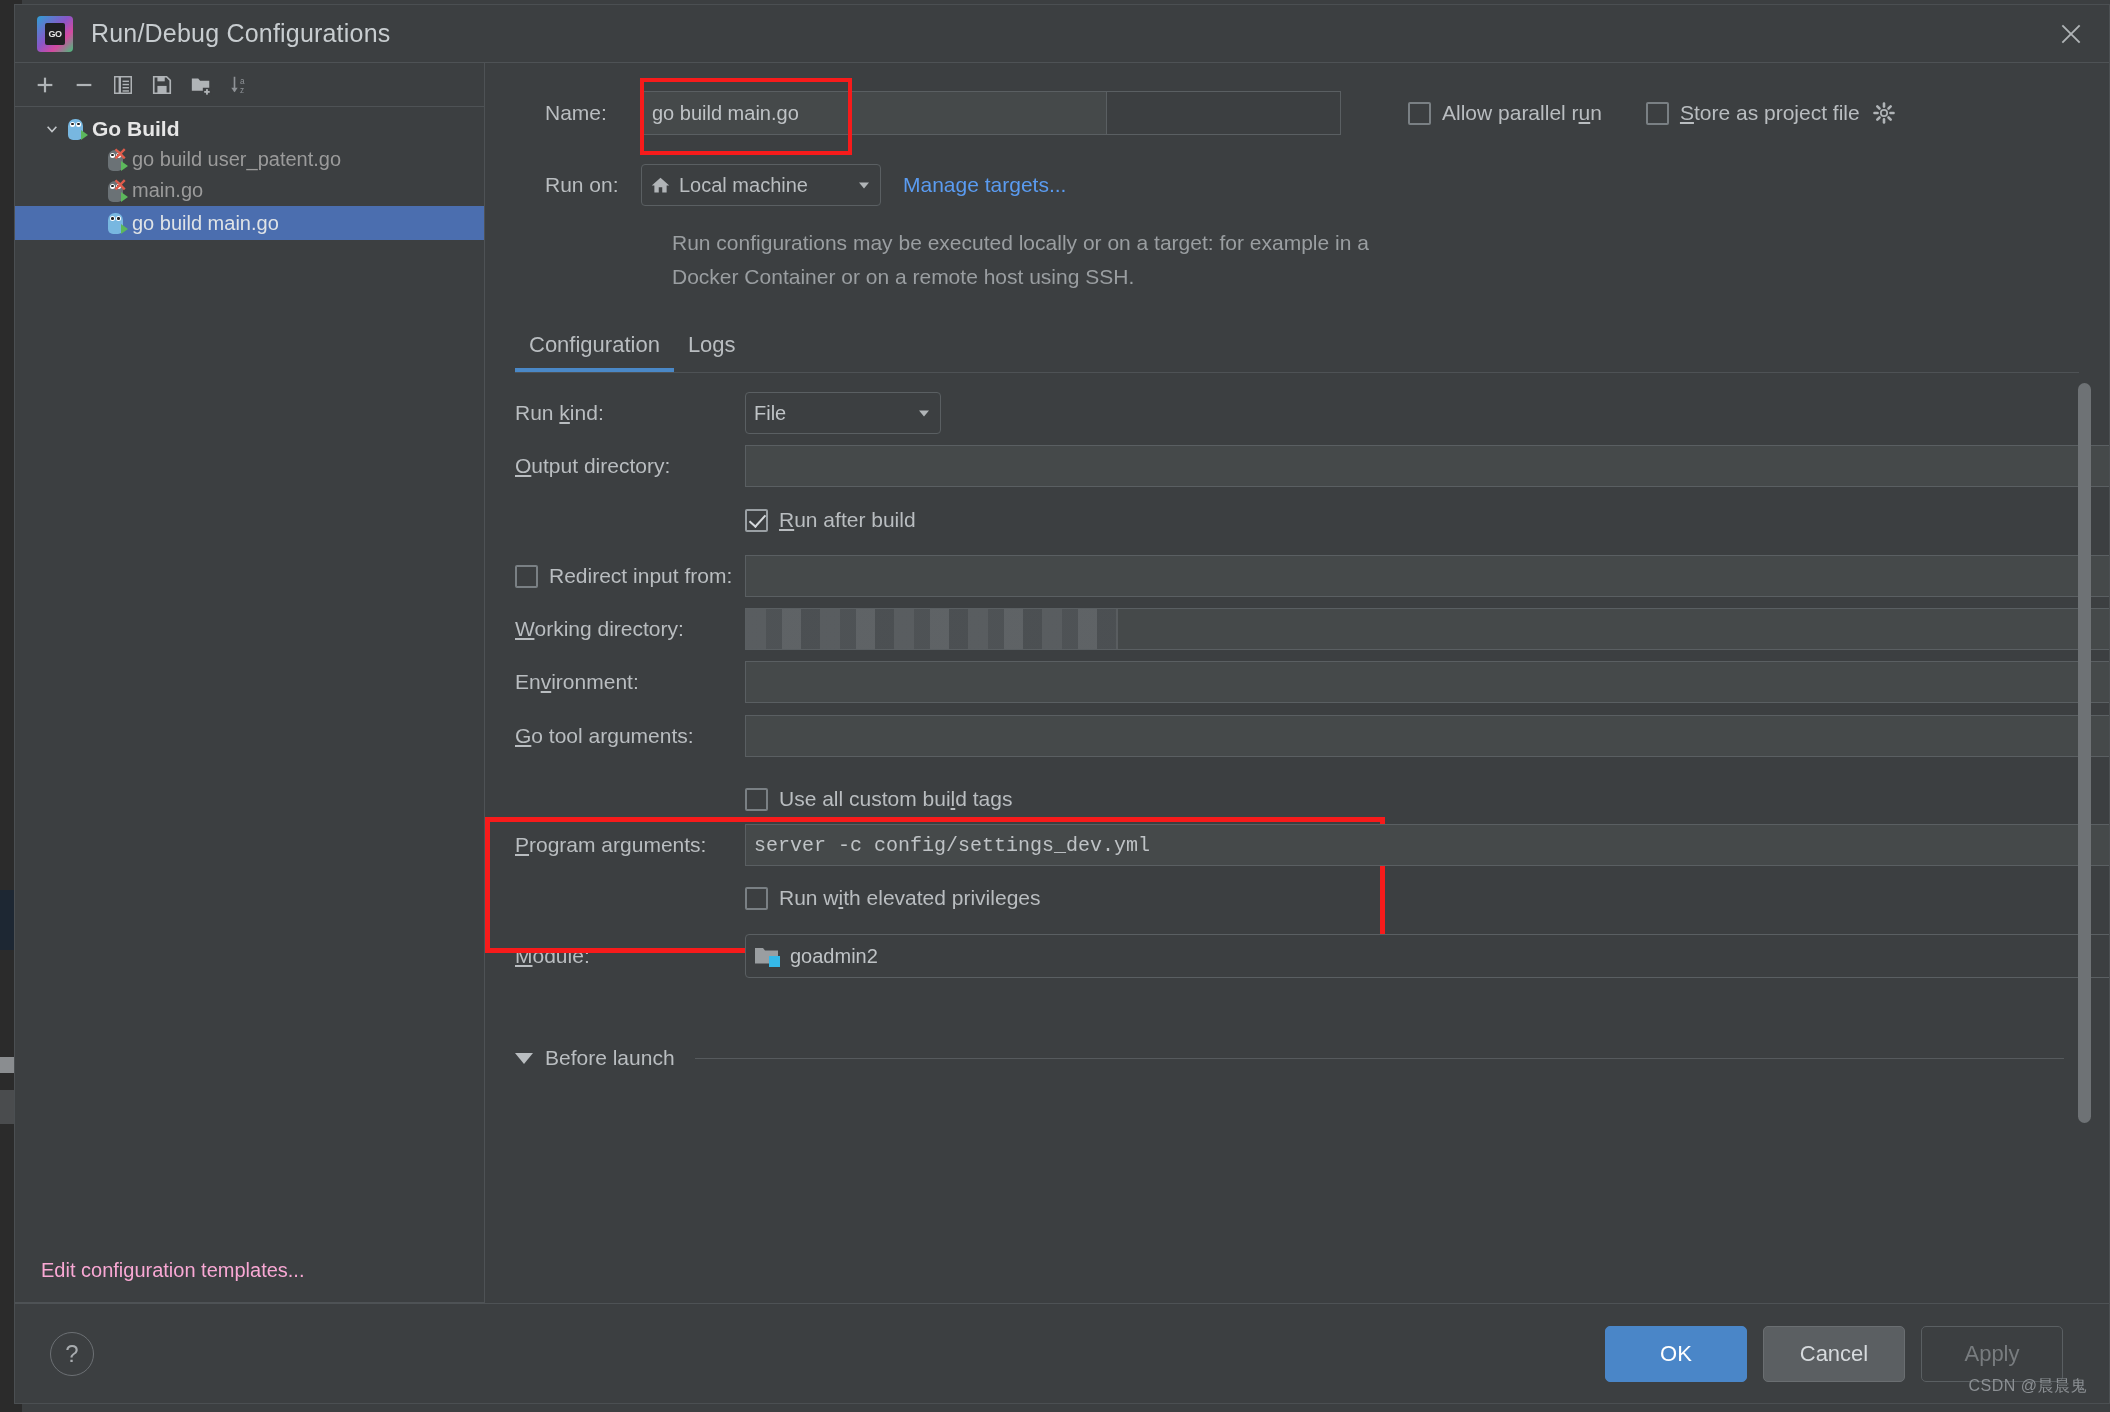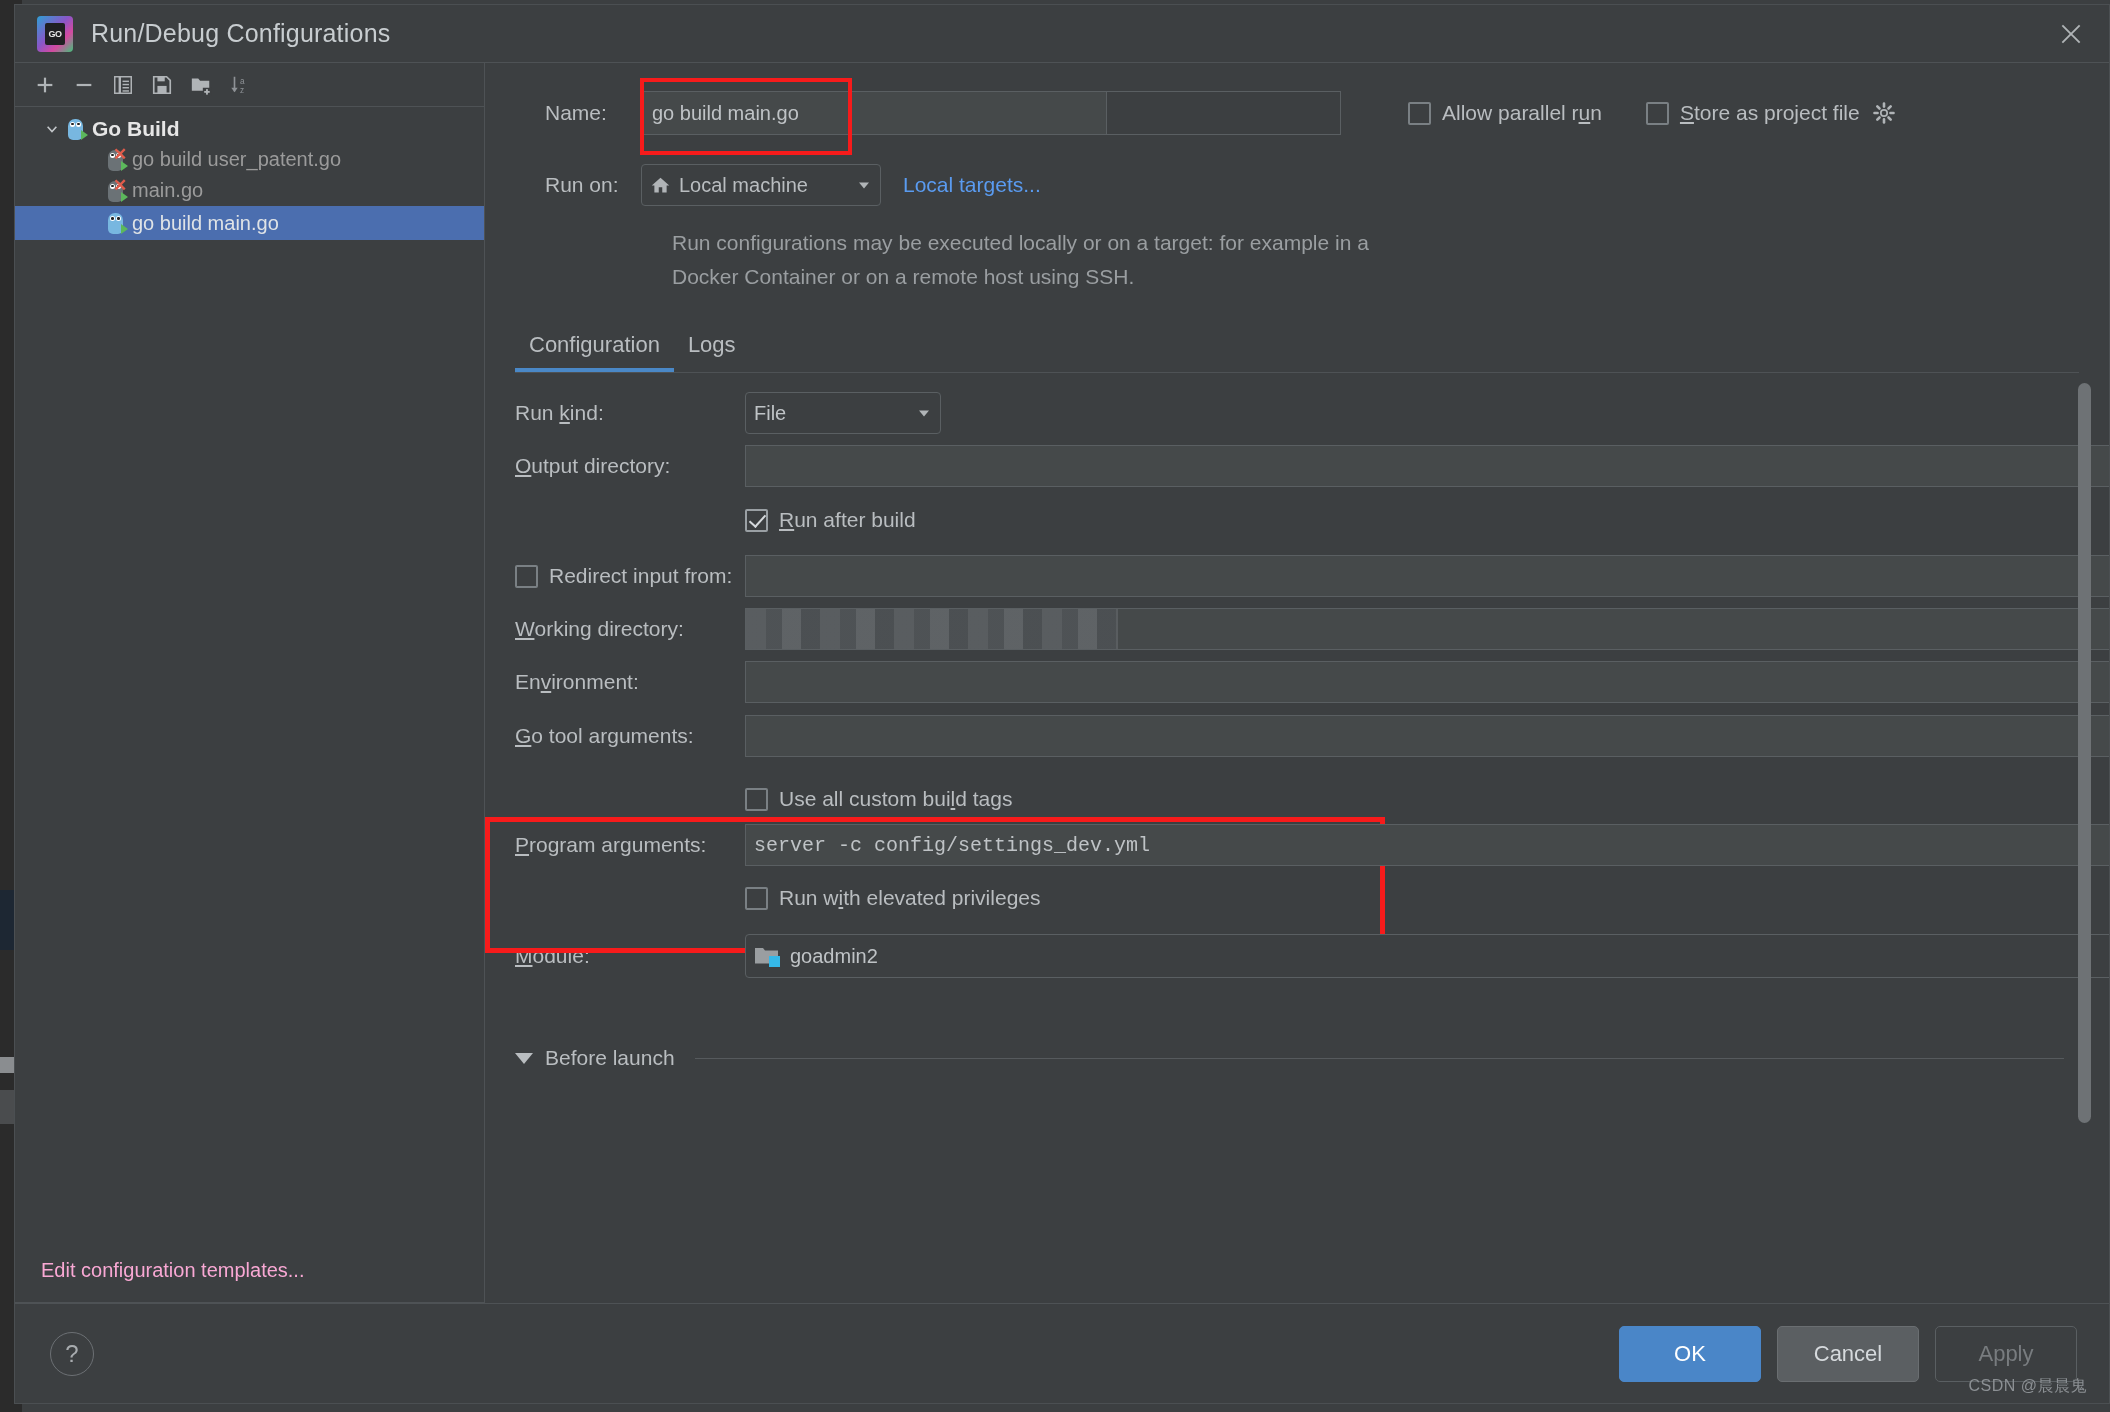--- a/index.html
+++ b/index.html
@@ -196,21 +196,21 @@
   
   #footer {
     height: 100px; flex: 0 0 100px; border-top: 1px solid #4e5255;
     display: flex; align-items: center; position: relative;
   }
   #help-btn {
     margin-left: 35px; width: 44px; height: 44px; border-radius: 50%;
     border: 1px solid #6c7074; color: #a8acaf; font-size: 24px;
     display: flex; align-items: center; justify-content: center; cursor: pointer;
   }
-  #footer-buttons { position: absolute; right: 32px; display: flex; gap: 16px; }
+  #footer-buttons { position: absolute; right: 46px; display: flex; gap: 16px; }
   .btn {
     height: 56px; min-width: 142px; border-radius: 5px; display:flex;
     align-items:center; justify-content:center; font-size: 22px; cursor: pointer;
   }
   .btn.primary { background: #4a86c8; color: #ffffff; border: 1px solid #4a86c8; }
   .btn.normal { background: #5b5f62; color: #d6dadd; border: 1px solid #6a6e71; }
   .btn.disabled { background: #3c3f41; color: #787c7f; border: 1px solid #5a5f62; }
   #watermark {
     position: absolute; right: 22px; bottom: 6px; font-size: 16px; color: #8c9094;
     letter-spacing: .5px;
@@ -394,21 +394,21 @@
                   <path d="M12 3 L22 12 h-3 v8 h-5 v-6 h-4 v6 H5 v-8 H2 z"></path>
                 </svg>
               </span>
               <span style="flex:1;">Local machine</span>
               <span style="display:flex;align-items:center;">
                 <svg width="16" height="16" viewBox="0 0 16 16" fill="#b0b4b7">
                     <path d="M3 5.5 h10 L8 11.5 z"></path>
                   </svg>
               </span>
             </div>
-            <div id="manage-targets">Local targets...</div>
+            <div id="manage-targets">Manage targets...</div>
           </div>
 
           <div id="desc">Run configurations may be executed locally or on a target: for example in a Docker Container or on a remote host using SSH.</div>
         </div>
 
         <div id="tabs">
           <div class="tab active">Configuration</div>
           <div class="tab">Logs</div>
         </div>
         <div id="tab-underline"></div>

